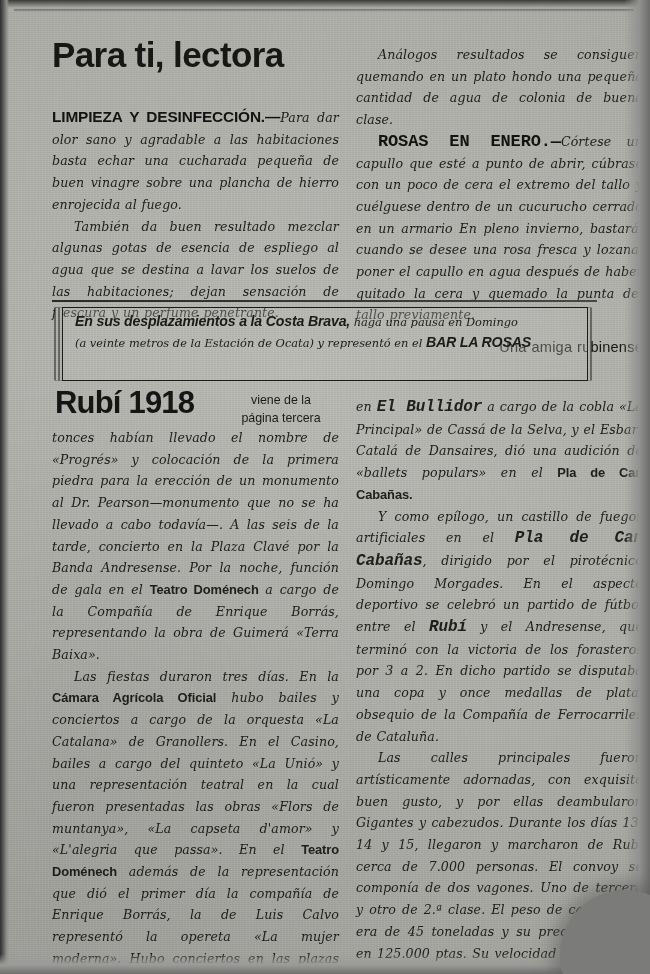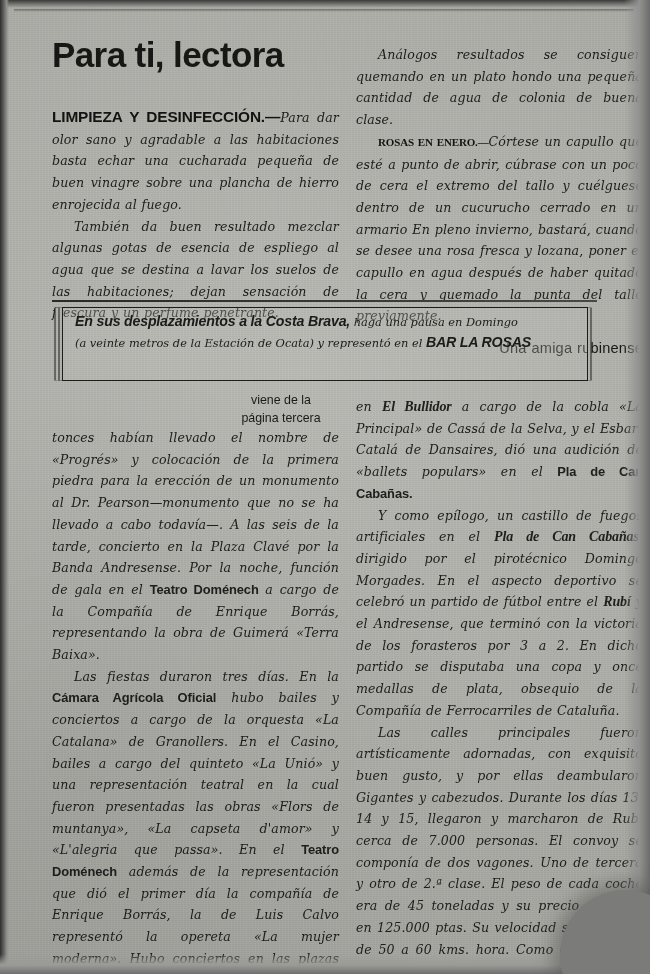--- a/index.html
+++ b/index.html
@@ -55,42 +55,42 @@
     word-spacing:.6px;
   }
   .hand p{margin:0;}
   .hand p.ind{text-indent:22px;}
   .b{
     font-family:"Liberation Sans", sans-serif;
     font-style:normal;font-weight:bold;
     font-size:12.9px;letter-spacing:-.1px;
   }
   .bi{
-    font-family:Liberation Serif, serif;
+    font-family:Liberation Mono, monospace;
     font-style:italic;font-weight:bold;
-    font-size:14px;letter-spacing:-.1px;
+    font-size:16px;letter-spacing:-.1px;
   }
 
   
   #masthead{
     position:absolute;left:52px;top:36px;width:300px;
     font-family:"Liberation Sans", sans-serif;
     font-weight:bold;
     font-size:35px;line-height:38px;
     color:#171715;letter-spacing:-.6px;
   }
   #sub-limpieza{
     font-family:"Liberation Sans", sans-serif;
     font-weight:bold;font-style:normal;
     font-size:15.4px;letter-spacing:-.15px;color:#131311;
   }
   #sub-rosas{
-    font-family:Liberation Serif, serif;
+    font-family:Liberation Mono, monospace;
     font-weight:bold;font-style:normal;
-    font-size:11px;letter-spacing:-.15px;color:#131311;
+    font-size:17px;letter-spacing:-.15px;color:#131311;
   }
   .sig{
     font-family:"Liberation Sans", sans-serif;
     font-style:normal;font-weight:normal;
     font-size:14.6px;color:#181816;text-align:right;
     margin-top:11px;letter-spacing:.2px;
   }
 
   
   #rule{position:absolute;left:52px;top:300px;width:545px;height:2px;
@@ -174,20 +174,21 @@
 
     <div id="ad">
       <div class="adline l1">
         <span class="adb">En sus desplazamientos a la Costa Brava,</span><span class="adsm"> haga una pausa en Domingo</span>
       </div>
       <div class="adline l2">
         <span class="adsm">(a veinte metros de la Estación de Ocata) y representó en el </span><span class="adb">BAR LA ROSAS</span>
       </div>
     </div>
 
+    <div id="rubi-head">Rubí 1918</div>
     <div id="viene">
       <span>viene de la</span><br>
       <span>página tercera</span>
     </div>
 
     <div id="bodyL-bot" class="hand col">
       <p><span>tonces habían llevado el nombre de «Progrés» y colocación de la primera piedra para la erección de un monumento al Dr. Pearson—monumento que no se ha llevado a cabo todavía—. A las seis de la tarde, concierto en la Plaza Clavé por la Banda Andresense. Por la noche, función de gala en el </span><span class="b">Teatro Doménech</span><span> a cargo de la Compañía de Enrique Borrás, representando la obra de Guimerá «Terra Baixa».</span></p>
       <p class="ind"><span>Las fiestas duraron tres días. En la </span><span class="b">Cámara Agrícola Oficial</span><span> hubo bailes y conciertos a cargo de la orquesta «La Catalana» de Granollers. En el Casino, bailes a cargo del quinteto «La Unió» y una representación teatral en la cual fueron presentadas las obras «Flors de muntanya», «La capseta d'amor» y «L'alegria que passa». En el </span><span class="b">Teatro Doménech</span><span> además de la representación que dió el primer día la compañía de Enrique Borrás, la de Luis Calvo representó la opereta «La mujer moderna». Hubo conciertos en las plazas de Figueras, Marqués de Barbará, Jacinto Verdaguer, Clavé, Pearson y Salmerón. Una audición de sardanas</span></p>
     </div>
 

